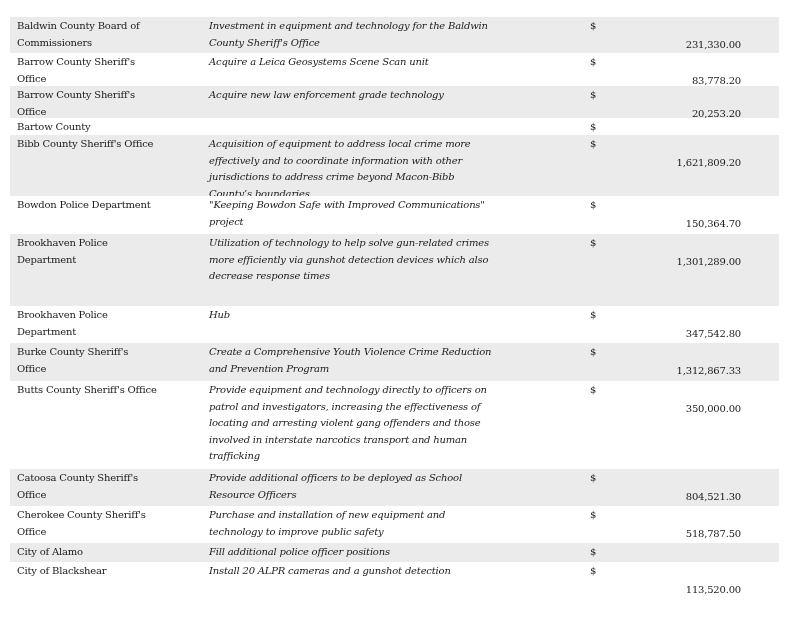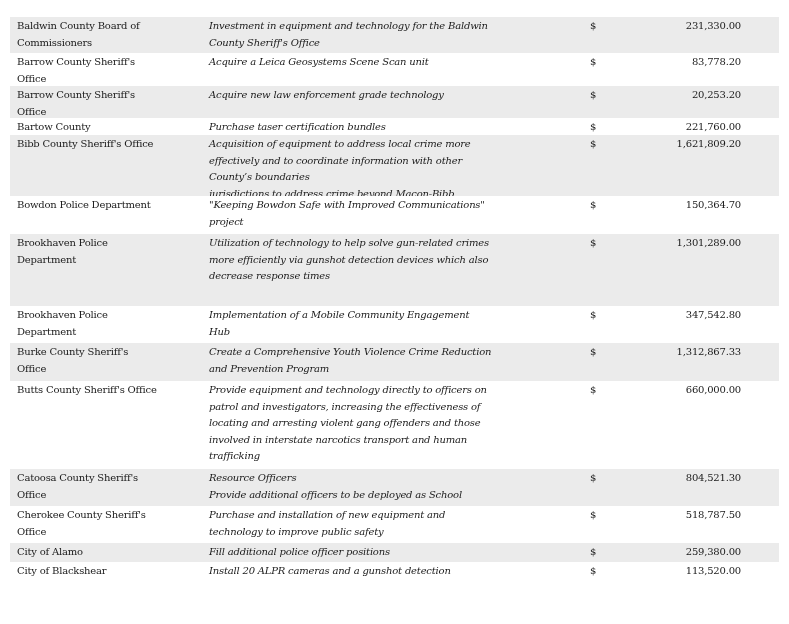--- a/index.html
+++ b/index.html
@@ -31,21 +31,21 @@
   .cell {
     position: absolute;
     top: 1px;
     font-size: 10px;
     line-height: 16.5px;
     letter-spacing: -0.2px;
   }
   .c-org { left: 7px; width: 190px; }
   .c-desc { left: 199px; width: 370px; font-style: italic; }
   .c-dollar { left: 580px; width: 20px; }
-  .c-amt { left: 600px; width: 131px; text-align: right; }
+  .c-amt { left: 600px; width: 131px; text-align: right; margin-top: 19px; }
 </style>
 </head>
 <body>
 
 <div class="table">
 
   <div class="row shaded" style="height:36px">
     <div class="cell c-org">
         <div>Baldwin County Board of</div>
         <div>Commissioners</div>
@@ -79,36 +79,33 @@
         <div>Acquire new law enforcement grade technology</div>
       </div>
     <div class="cell c-dollar">$</div>
     <div class="cell c-amt">20,253.20</div>
   </div>
 
   <div class="row plain" style="height:17px">
     <div class="cell c-org">
         <div>Bartow County</div>
       </div>
-    <div class="cell c-desc">
-        <div>Purchase taser certification bundles</div>
-      </div>
     <div class="cell c-dollar">$</div>
     <div class="cell c-amt">221,760.00</div>
   </div>
 
   <div class="row shaded" style="height:61px">
     <div class="cell c-org">
         <div>Bibb County Sheriff's Office</div>
       </div>
     <div class="cell c-desc">
         <div>Acquisition of equipment to address local crime more</div>
         <div>effectively and to coordinate information with other</div>
+        <div>jurisdictions to address crime beyond Macon-Bibb</div>
         <div>County’s boundaries</div>
-        <div>jurisdictions to address crime beyond Macon-Bibb</div>
       </div>
     <div class="cell c-dollar">$</div>
     <div class="cell c-amt">1,621,809.20</div>
   </div>
 
   <div class="row plain" style="height:38px">
     <div class="cell c-org">
         <div>Bowdon Police Department</div>
       </div>
     <div class="cell c-desc">
@@ -132,21 +129,20 @@
     <div class="cell c-dollar">$</div>
     <div class="cell c-amt">1,301,289.00</div>
   </div>
 
   <div class="row plain" style="height:37px">
     <div class="cell c-org">
         <div>Brookhaven Police</div>
         <div>Department</div>
       </div>
     <div class="cell c-desc">
-        <div>Implementation of a Mobile Community Engagement</div>
         <div>Hub</div>
       </div>
     <div class="cell c-dollar">$</div>
     <div class="cell c-amt">347,542.80</div>
   </div>
 
   <div class="row shaded" style="height:38px">
     <div class="cell c-org">
         <div>Burke County Sheriff's</div>
         <div>Office</div>
@@ -164,31 +160,31 @@
         <div>Butts County Sheriff's Office</div>
       </div>
     <div class="cell c-desc">
         <div>Provide equipment and technology directly to officers on</div>
         <div>patrol and investigators, increasing the effectiveness of</div>
         <div>locating and arresting violent gang offenders and those</div>
         <div>involved in interstate narcotics transport and human</div>
         <div>trafficking</div>
       </div>
     <div class="cell c-dollar">$</div>
-    <div class="cell c-amt">660,000.00</div>
+    <div class="cell c-amt">350,000.00</div>
   </div>
 
   <div class="row shaded" style="height:37px">
     <div class="cell c-org">
         <div>Catoosa County Sheriff's</div>
         <div>Office</div>
       </div>
     <div class="cell c-desc">
+        <div>Provide additional officers to be deployed as School</div>
         <div>Resource Officers</div>
-        <div>Provide additional officers to be deployed as School</div>
       </div>
     <div class="cell c-dollar">$</div>
     <div class="cell c-amt">804,521.30</div>
   </div>
 
   <div class="row plain" style="height:37px">
     <div class="cell c-org">
         <div>Cherokee County Sheriff's</div>
         <div>Office</div>
       </div>

